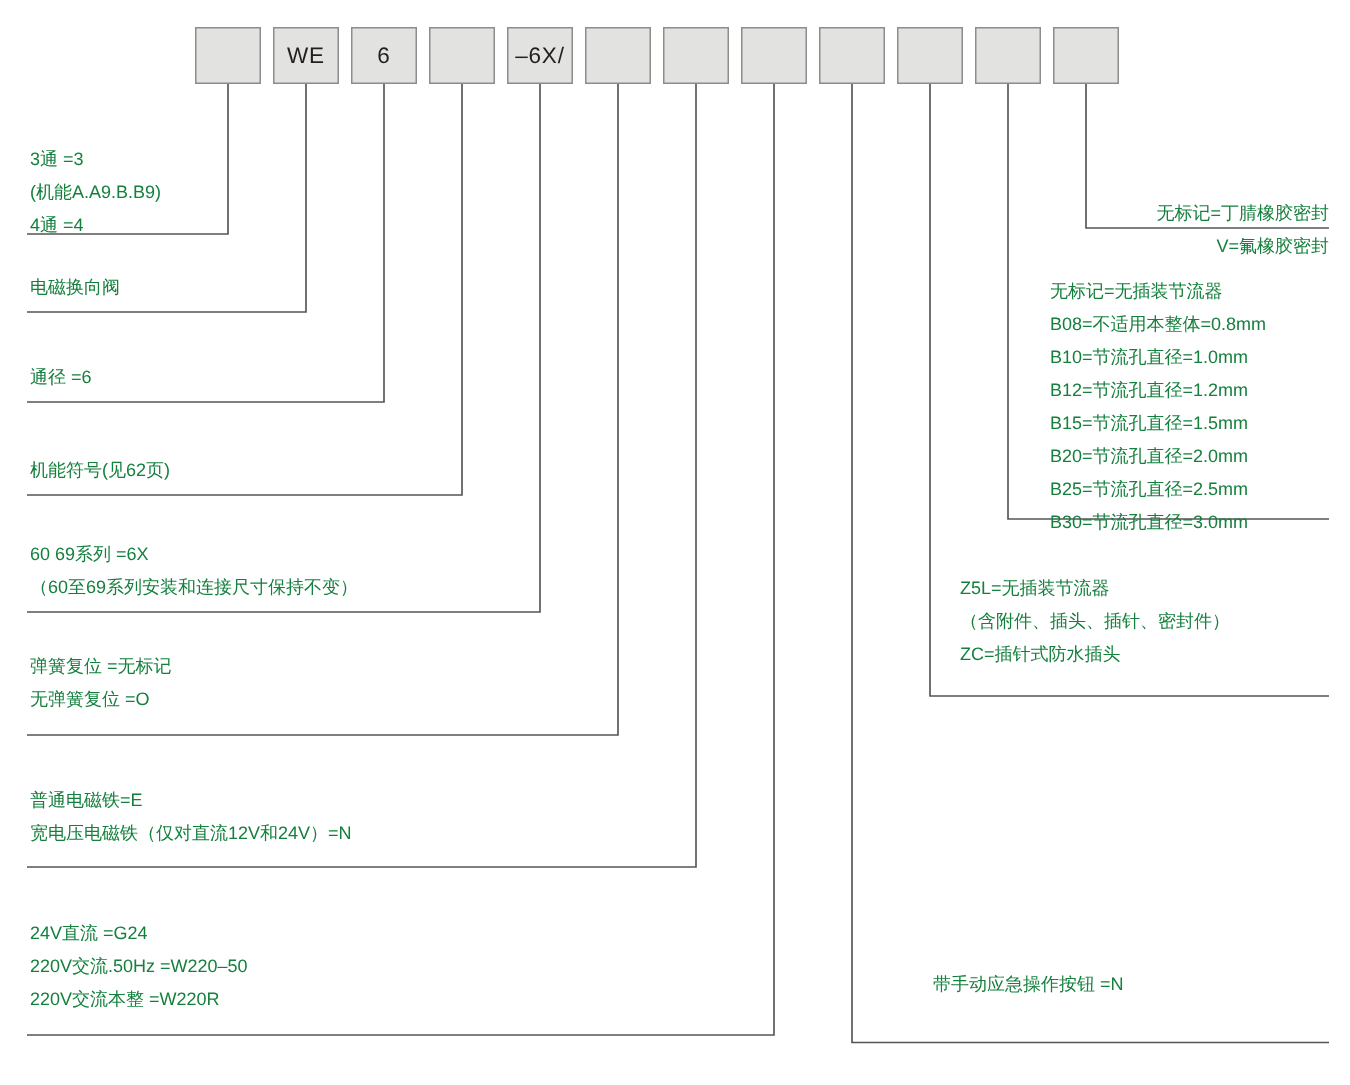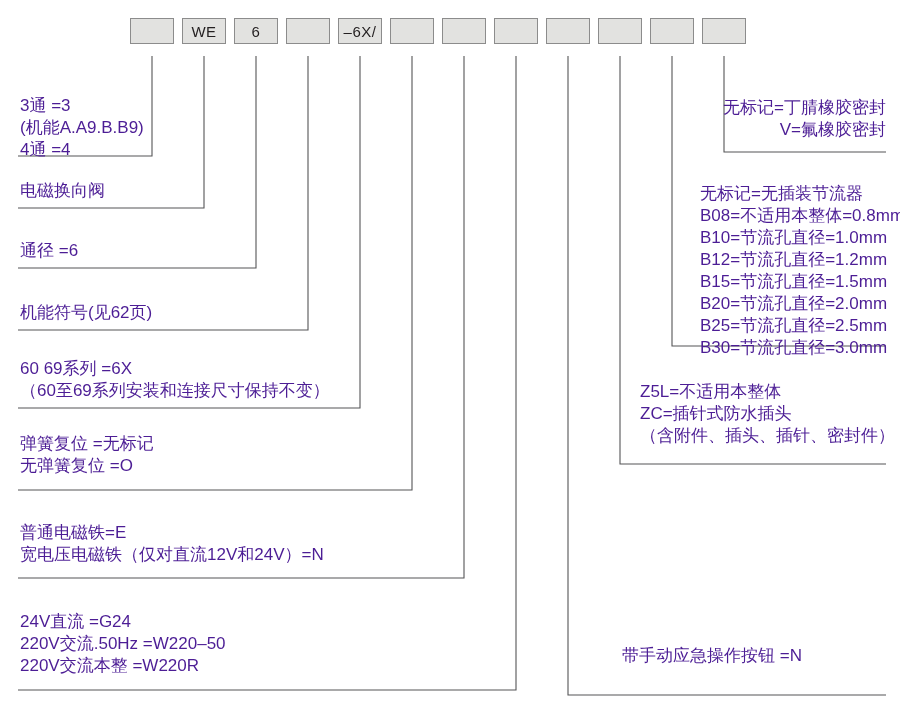--- a/index.html
+++ b/index.html
@@ -19,31 +19,31 @@
     background:#e2e2e0;
     border:1px solid #8c8c8c;
     display:flex;
     align-items:center;
     justify-content:center;
     font-size:15px;
     letter-spacing:.5px;
     color:#231f20;
     top:18px;
     width:44px;
-    height:26px;
+    height:38px;
   }
 
   .lbl{
     position:absolute;
-    font-size:17px;
+    font-size:12px;
     line-height:22px;
     white-space:nowrap;
-    color:#4c1d95;
+    color:#15803d;
   }
-  .lbl.right-align{text-align:right;}
+  .lbl.right-align{text-align:right;margin-top:34px;}
 
   svg.leaders{position:absolute;left:0;top:0;width:900px;height:723px;pointer-events:none;}
   svg.leaders path{fill:none;stroke:#555557;stroke-width:1.1;}
 </style>
 </head>
 <body>
 
 <div id="diagram">
 
   <svg class="leaders" viewBox="0 0 900 723">
@@ -135,22 +135,22 @@
     <div>B08=不适用本整体=0.8mm</div>
     <div>B10=节流孔直径=1.0mm</div>
     <div>B12=节流孔直径=1.2mm</div>
     <div>B15=节流孔直径=1.5mm</div>
     <div>B20=节流孔直径=2.0mm</div>
     <div>B25=节流孔直径=2.5mm</div>
     <div>B30=节流孔直径=3.0mm</div>
   </div>
 
   <div class="lbl" style="left:640px;top:381px">
-    <div>Z5L=不适用本整体</div>
+    <div>Z5L=无插装节流器</div>
+    <div>（含附件、插头、插针、密封件）</div>
     <div>ZC=插针式防水插头</div>
-    <div>（含附件、插头、插针、密封件）</div>
   </div>
 
   <div class="lbl" style="left:622px;top:645px">
     <div>带手动应急操作按钮  =N</div>
   </div>
 
 </div>
 
 </body></html>

